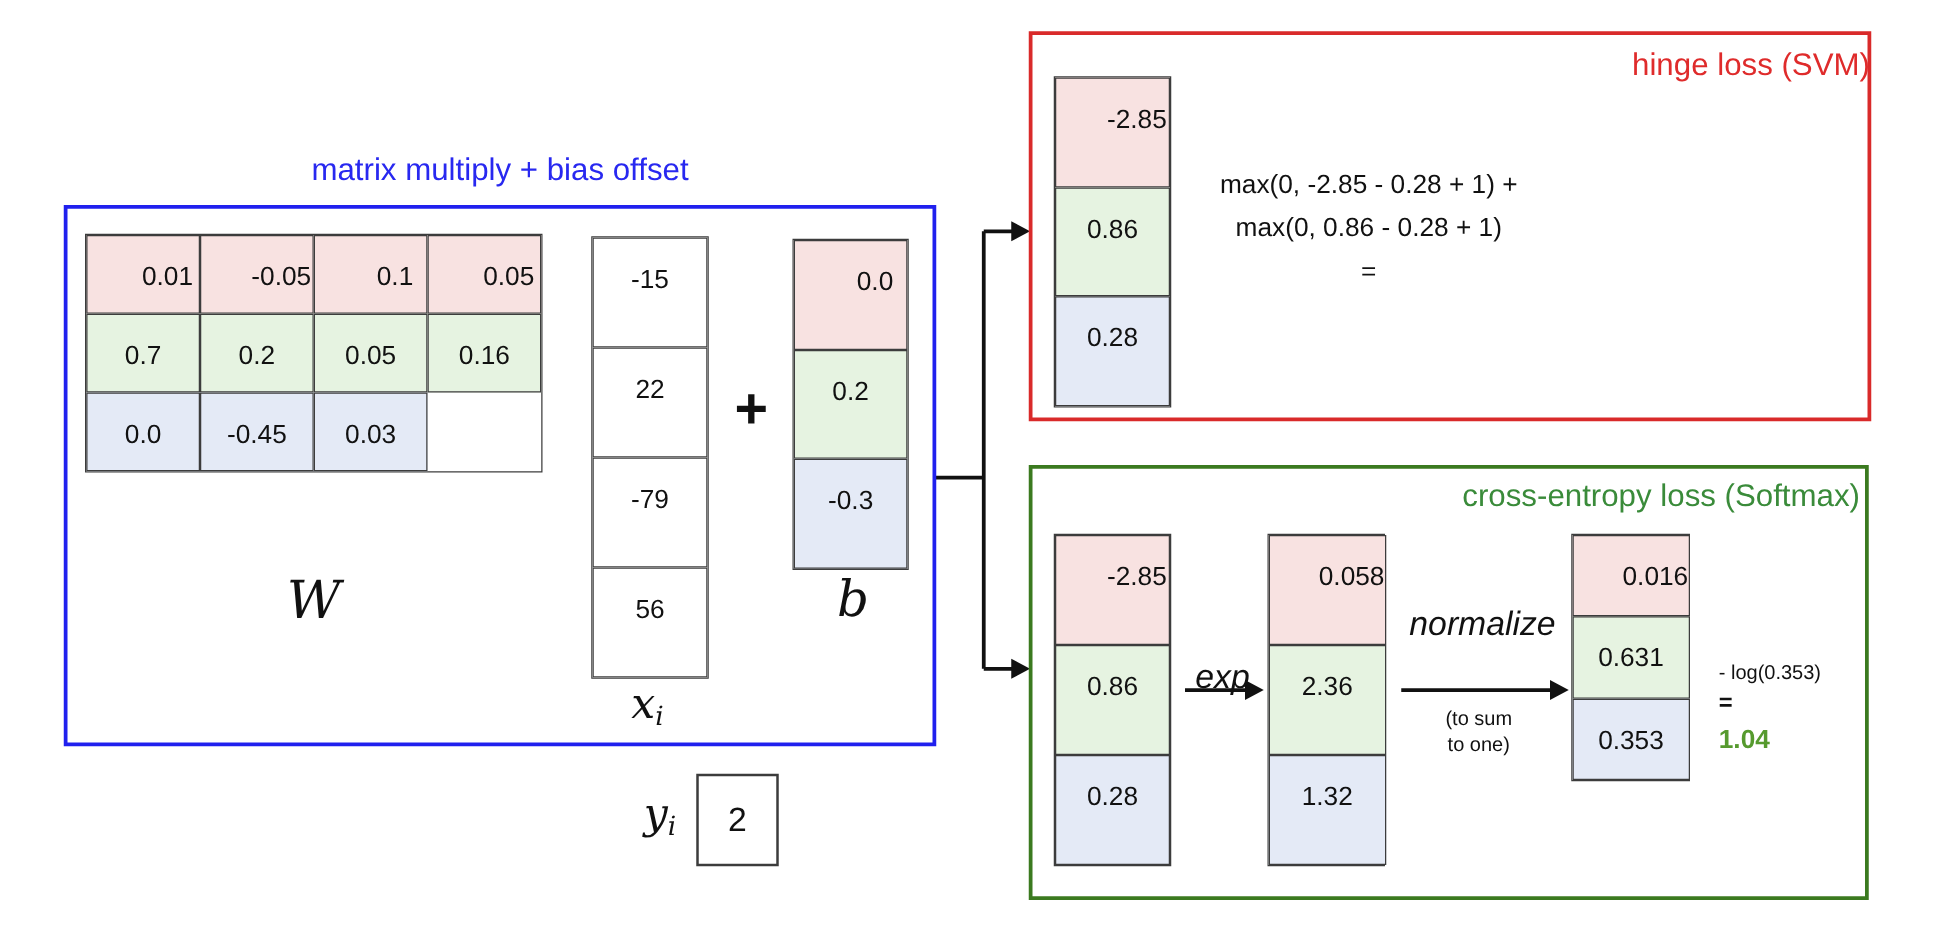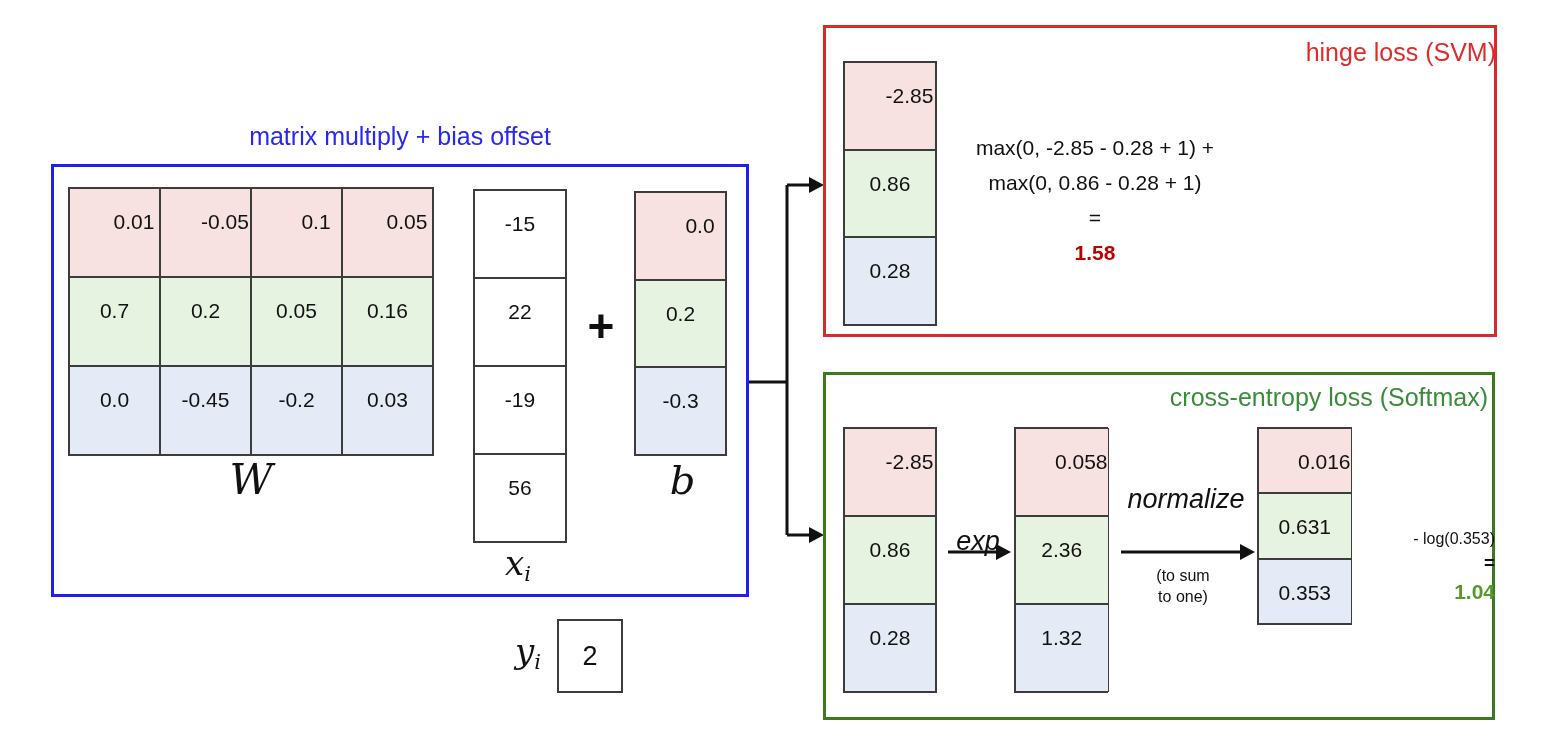--- a/index.html
+++ b/index.html
@@ -26,21 +26,21 @@
   
   .math{position:absolute;font-family:"DejaVu Serif",serif;font-style:italic;text-align:center;line-height:1;}
   .math .sub{font-size:0.62em;vertical-align:-0.28em;}
   .plus{position:absolute;font-size:46px;font-weight:bold;line-height:1;}
   
   .formula{position:absolute;text-align:center;font-size:21px;line-height:35px;}
   .formula .result{color:var(--darkred,#bf0000);font-weight:bold;}
   
   .oplabel{position:absolute;font-size:27px;font-style:italic;text-align:center;white-space:nowrap;}
   .opnote{position:absolute;font-size:16px;line-height:21px;text-align:center;}
-  .logblock{position:absolute;font-size:16px;line-height:22px;text-align:right;}
+  .logblock{position:absolute;font-size:16px;line-height:22px;text-align:left;}
   .logblock .eq{font-size:19px;font-weight:bold;line-height:26px;}
   .logblock .result{font-size:21px;font-weight:bold;line-height:32px;color:var(--greenresult,#569a2e);}
   svg.connectors{position:absolute;left:0;top:0;pointer-events:none;}
 </style>
 </head>
 <body>
 
 <div class="stage">
 
   <svg class="connectors" width="1546" height="741" viewBox="0 0 1546 741">
@@ -50,40 +50,39 @@
     <path d="M948 552 H997" stroke="#111" stroke-width="3" fill="none"></path>
     <path d="M996 544 L1011 552 L996 560 Z" fill="#111"></path>
     <path d="M1121 552 H1241" stroke="#111" stroke-width="3" fill="none"></path>
     <path d="M1240 544 L1255 552 L1240 560 Z" fill="#111"></path>
   </svg>
 
   <div class="sec-title blue" style="left:52px;top:122px;width:696px;">matrix multiply + bias offset</div>
 
   <div class="frame blue" style="left:51px;top:164px;width:698px;height:433px;"></div>
 
-  <div class="grid" style="left:68px;top:187px;width:366px;height:269px;grid-template-columns:repeat(4,1fr);grid-template-rows:repeat(3,1fr);">
+  <div class="grid" style="left:68px;top:187px;width:366px;height:191px;grid-template-columns:repeat(4,1fr);grid-template-rows:repeat(3,1fr);">
     <div class="cell bg-pink">0.01</div>
     <div class="cell bg-pink">-0.05</div>
     <div class="cell bg-pink">0.1</div>
     <div class="cell bg-pink">0.05</div>
     <div class="cell bg-green">0.7</div>
     <div class="cell bg-green">0.2</div>
     <div class="cell bg-green">0.05</div>
     <div class="cell bg-green">0.16</div>
     <div class="cell bg-blue">0.0</div>
     <div class="cell bg-blue">-0.45</div>
-    <div class="cell bg-blue">-0.2</div>
     <div class="cell bg-blue">0.03</div>
   </div>
   <div class="math" style="left:220px;top:459px;width:62px;font-size:42px;">W</div>
 
   <div class="grid" style="left:473px;top:189px;width:94px;height:354px;grid-template-rows:repeat(4,1fr);">
     <div class="cell">-15</div>
     <div class="cell">22</div>
-    <div class="cell">-19</div>
+    <div class="cell">-79</div>
     <div class="cell">56</div>
   </div>
   <div class="math" style="left:488px;top:546px;width:60px;font-size:34px;">
     <span>x</span><span class="sub">i</span>
   </div>
 
   <div class="plus" style="left:579px;top:303px;width:44px;text-align:center;">+</div>
 
   <div class="grid" style="left:634px;top:191px;width:93px;height:265px;grid-template-rows:repeat(3,1fr);">
     <div class="cell bg-pink">0.0</div>
@@ -103,21 +102,20 @@
   <div class="grid" style="left:843px;top:61px;width:94px;height:265px;grid-template-rows:repeat(3,1fr);">
     <div class="cell bg-pink">-2.85</div>
     <div class="cell bg-green">0.86</div>
     <div class="cell bg-blue">0.28</div>
   </div>
 
   <div class="formula" style="left:860px;top:130px;width:470px;">
     <div>max(0, -2.85 - 0.28 + 1) +</div>
     <div>max(0, 0.86 - 0.28 + 1)</div>
     <div>=</div>
-    <div class="result">1.58</div>
   </div>
 
   <div class="frame green" style="left:823px;top:372px;width:672px;height:348px;"></div>
   <div class="sec-title green" style="left:823px;top:383px;width:665px;">cross-entropy loss (Softmax)</div>
 
   <div class="grid" style="left:843px;top:427px;width:94px;height:266px;grid-template-rows:repeat(3,1fr);">
     <div class="cell bg-pink">-2.85</div>
     <div class="cell bg-green">0.86</div>
     <div class="cell bg-blue">0.28</div>
   </div>

